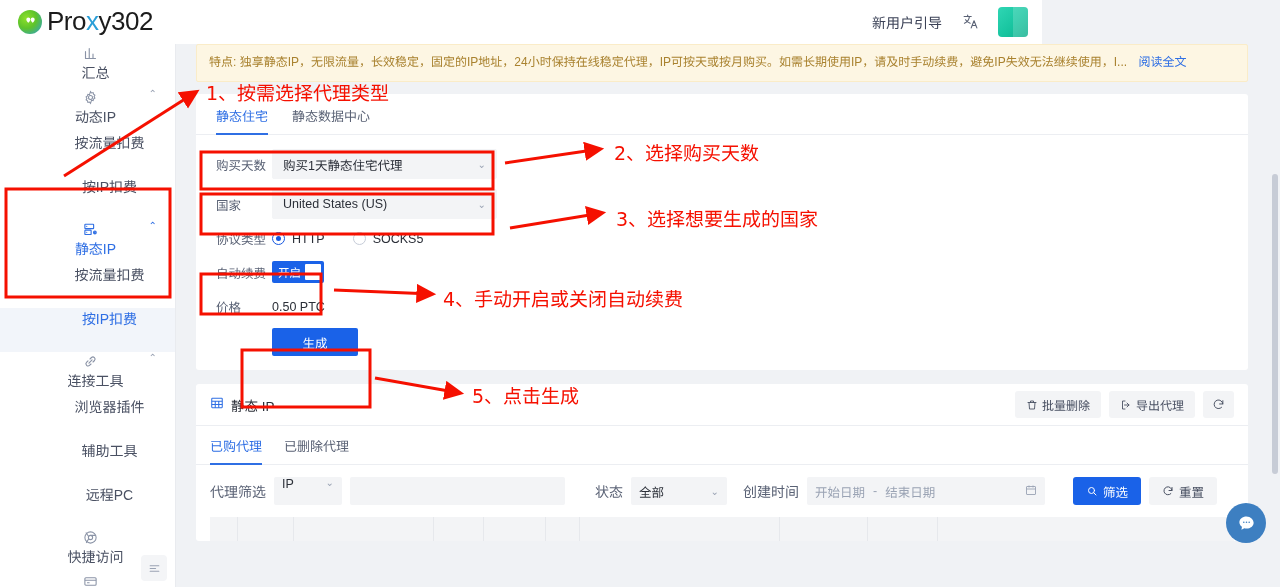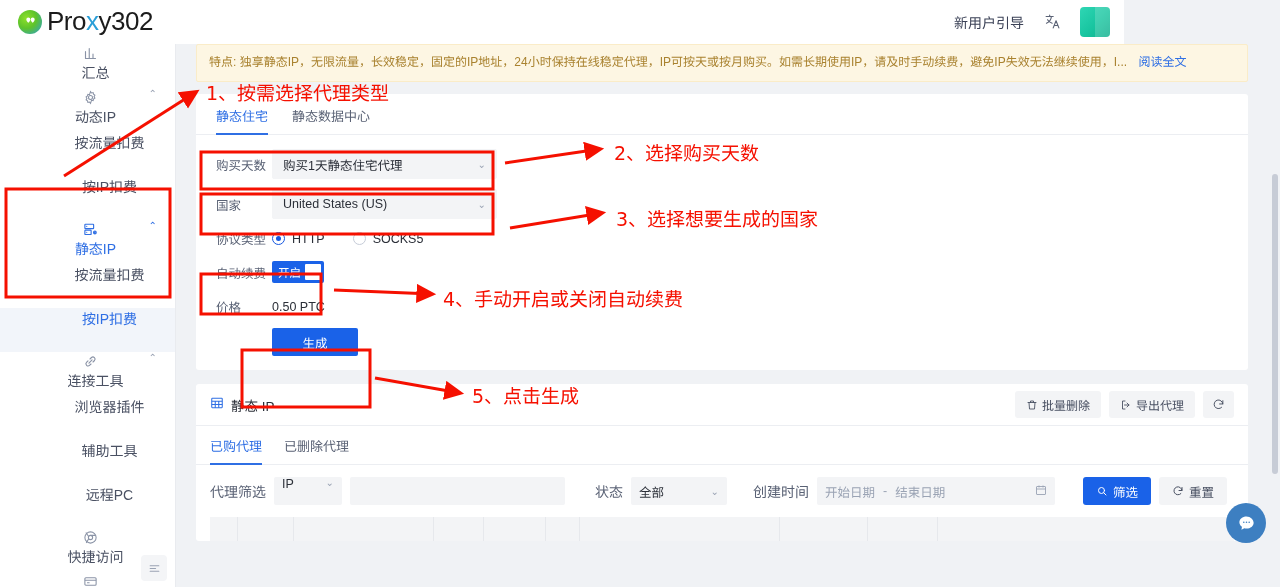--- a/index.html
+++ b/index.html
@@ -8,21 +8,21 @@
     width: 1280px; height: 587px;
     overflow: hidden;
     font-family: "Liberation Sans", "DejaVu Sans", sans-serif;
     background: #f0f2f5;
     color: #333;
   }
   #app { position: relative; width: 1280px; height: 587px; }
 
   
   .header {
-    position: absolute; top: 0; left: 0; width: 1124px; height: 44px;
+    position: absolute; top: 0; left: 0; width: 1042px; height: 44px;
     background: #ffffff;
     display: flex; align-items: center;
     z-index: 30;
     border-bottom: 1px solid #fff;
   }
   .logo-wrap { display: flex; align-items: center; padding-left: 18px; }
   .logo-mark {
     width: 24px; height: 24px; border-radius: 50%;
     background: radial-gradient(circle at 35% 35%, #8ee02a 0%, #5ec32b 45%, #2a9fd8 100%);
     display: flex; align-items: center; justify-content: center;
@@ -442,21 +442,21 @@
         <span class="sel-sm">
           <span>IP</span>
           <span class="chev">⌄</span>
         </span>
         <input class="inp" style="width: 215px;" placeholder="">
         <span class="flt-label" style="margin-left:22px">状态</span>
         <span class="sel-md">
           <span>全部</span>
           <span class="chev">⌄</span>
         </span>
-        <span class="flt-label" style="margin-left:18px">创建时间</span>
+        <span class="flt-label" style="margin-left:8px">创建时间</span>
         <span class="daterange">
           <span class="ph">开始日期</span>
           <span class="dash">-</span>
           <span class="ph">结束日期</span>
           <span class="cal">
             <svg width="12" height="12" viewBox="0 0 24 24" fill="none" stroke="#9aa3b4" stroke-width="1.8">
               <rect x="3" y="5" width="18" height="16" rx="1"></rect>
                 <path d="M3 10h18M8 3v4M16 3v4"></path>
             </svg>
           </span>

